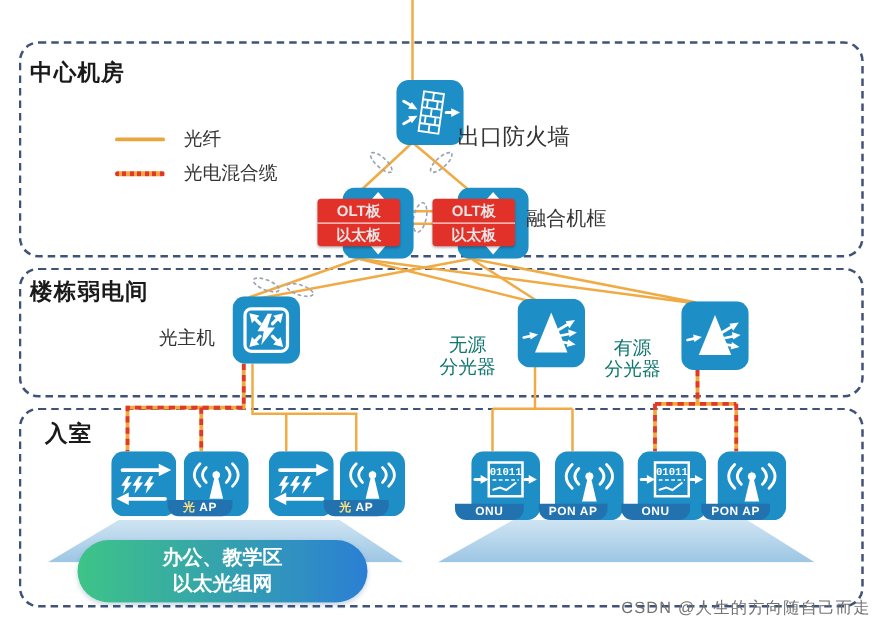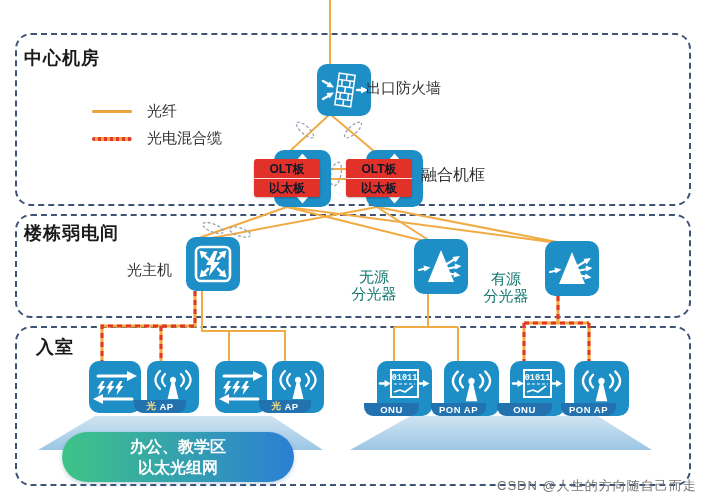--- a/index.html
+++ b/index.html
@@ -14,21 +14,21 @@
 
   .lbl { position:absolute; color:#333; z-index:5; }
 
   .legend-swatch-fiber { position:absolute; width:40px; height:3px; background:#eaa63c; border-radius:2px; z-index:5; }
   .legend-swatch-hybrid { position:absolute; width:40px; height:4px;
       background:repeating-linear-gradient(90deg,#e0392b 0 3px,#f2a93b 3px 6px); border-radius:2px; z-index:5; }
 
   .olt-badge { position:absolute; width:66px; height:38px; background:#e23128; border-radius:3px;
       z-index:6; display:flex; flex-direction:column; justify-content:center;
       box-shadow:0 1px 2px rgba(0,0,0,.25); }
-  .olt-badge .row { color:#0f172a; font-weight:bold; font-size:12px; text-align:center; line-height:18px; }
+  .olt-badge .row { color:#e5e5e5; font-weight:bold; font-size:12px; text-align:center; line-height:18px; }
   .olt-badge .row + .row { border-top:1px solid rgba(255,255,255,.85); }
 
   .dev { position:absolute; z-index:5;padding-left:13px; }
   .dev svg { display:block; }
   .band { position:absolute; left:0; right:0; bottom:0; height:13px; background:#2272b0;
       border-radius:0 0 9px 9px; display:flex; align-items:center; justify-content:center;
       font-size:9.5px; font-weight:bold; color:#fff; letter-spacing:.5px; }
   .band .cn { color:#ffe27a; margin-right:3px; font-weight:bold; }
 
   .splitter-lbl { position:absolute; width:52px; text-align:center; font-size:15px; color:#0f766e;
@@ -107,21 +107,21 @@
       <g stroke="#fff" stroke-width="2.4" fill="#fff" stroke-linecap="round">
         <line x1="6" y1="17" x2="13" y2="21"></line>
           <polygon points="17,23.5 9.5,23 12.5,17.5" stroke="none"></polygon>
         <line x1="6" y1="35" x2="13" y2="31"></line>
           <polygon points="17,28.5 12.5,34.5 9.5,29" stroke="none"></polygon>
         <line x1="40" y1="26" x2="46" y2="26"></line>
           <polygon points="51,26 44,22.5 44,29.5" stroke="none"></polygon>
       </g>
     </svg>
   </div>
-  <div class="lbl" style="left:366px; top:79px; font-size:15px; font-weight:500;">出口防火墙</div>
+  <div class="lbl" style="left:366px; top:97px; font-size:18px; font-weight:500;">出口防火墙</div>
 
   <div class="dev" style="left:261px; top:150px;">
     <svg width="57" height="57" viewBox="0 0 57 57">
       <rect x="0" y="0" width="57" height="57" rx="10" fill="#1e8ec6"></rect>
       <polygon points="28.5,3.5 22,11 35,11" fill="#fff"></polygon>
       <polygon points="28.5,53.5 22,46 35,46" fill="#fff"></polygon>
     </svg>
   </div>
   <div class="dev" style="left:353px; top:150px;">
     <svg width="57" height="57" viewBox="0 0 57 57">

